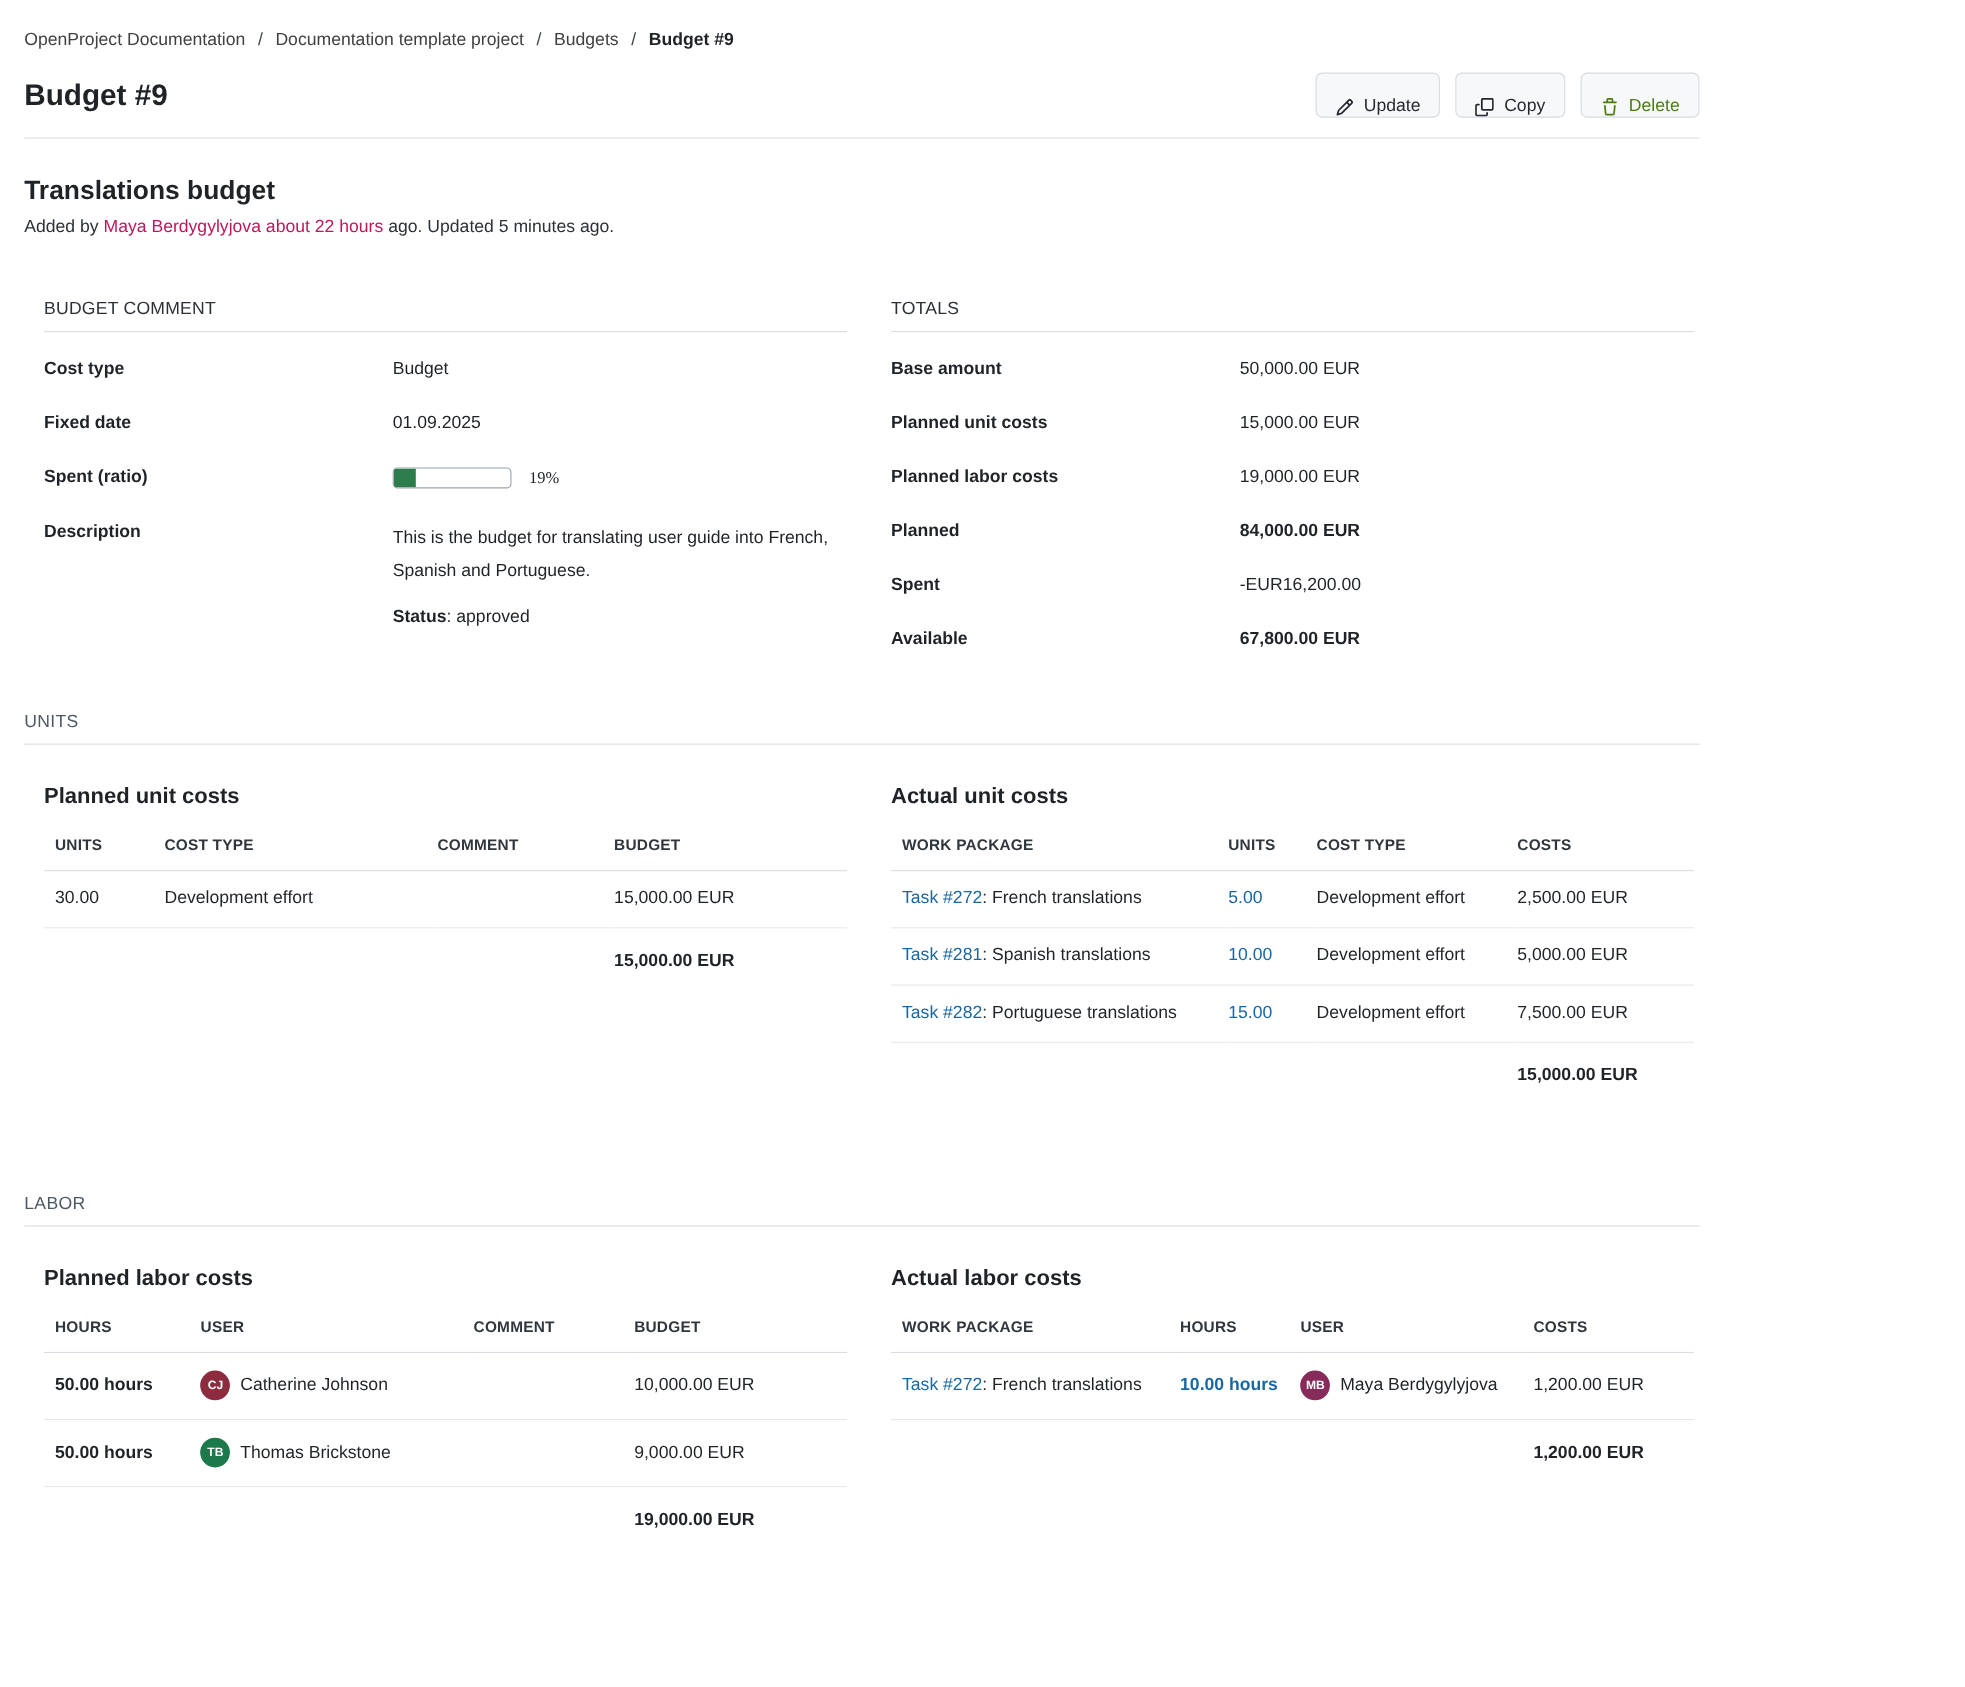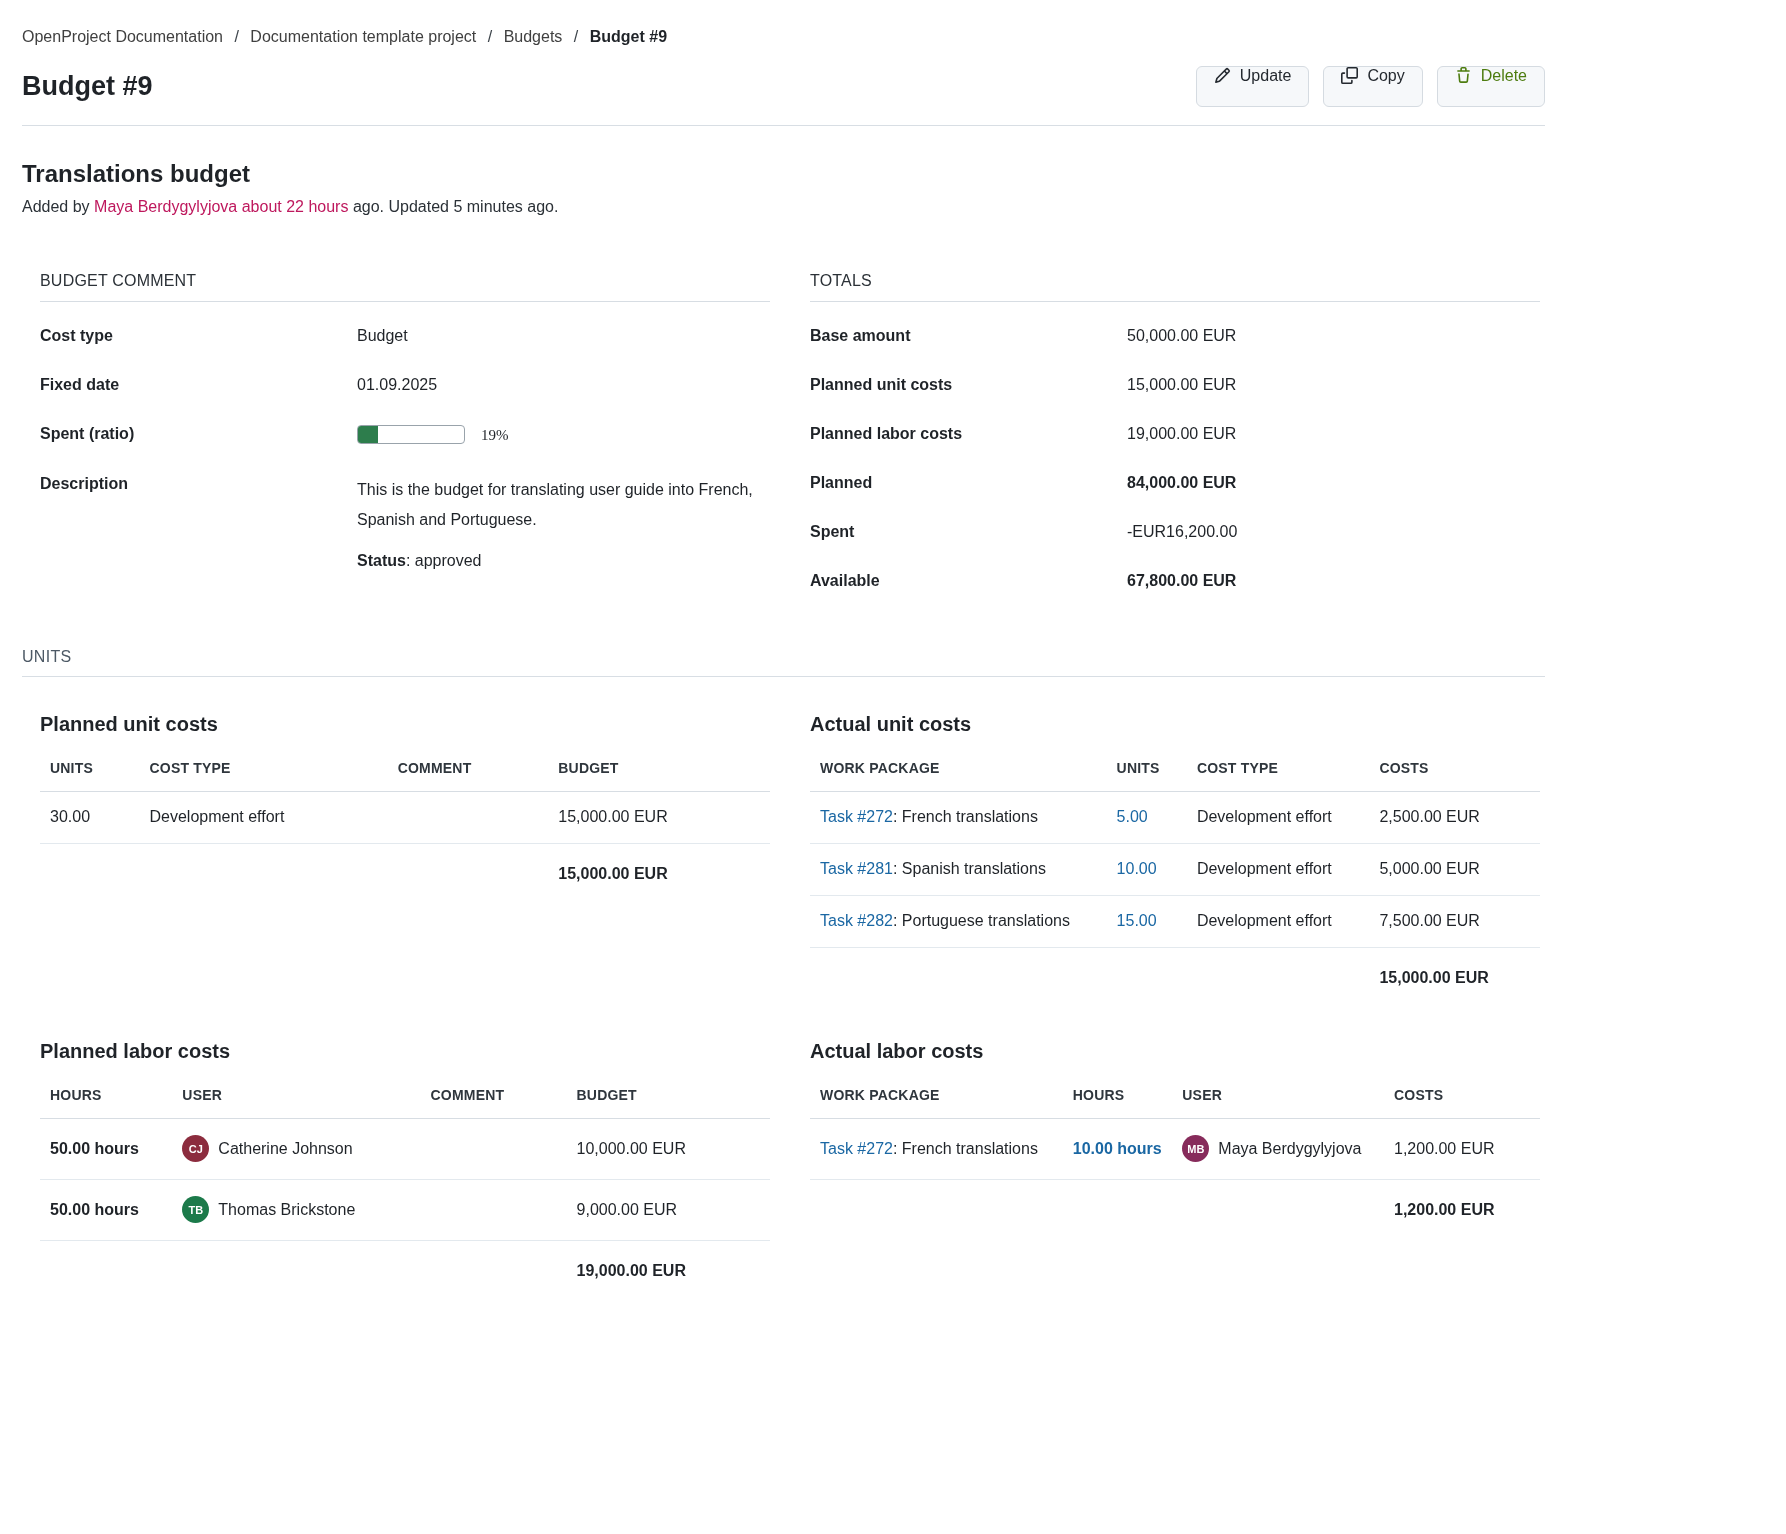--- a/index.html
+++ b/index.html
@@ -20,21 +20,21 @@
   .breadcrumb { font-size: 16px; margin-bottom: 20px; }
   .breadcrumb a { color: #404040; text-decoration: none; cursor: pointer; }
   .breadcrumb .sep { color: #3c434a; margin: 0 7px; }
   .breadcrumb .current { color: #1f2328; font-weight: 700; }
 
   
   .header-row { display: flex; align-items: center; justify-content: space-between; }
   h1.page-title { font-size: 27px; font-weight: 700; margin: 0; color: #1f2328; }
   .toolbar { display: flex; gap: 14px; }
   .btn {
-    display: inline-flex; align-items: flex-start; gap: 9px;
+    display: inline-flex; align-items: flex-end; gap: 9px;
     height: 41px; padding: 0 17px;
     background: #f6f8fa; border: 1px solid #d5dbe1; border-radius: 6px;
     font-family: inherit; font-size: 16px; color: #24292f; cursor: pointer;
   }
   .btn svg { display: block; }
   .btn.danger { color: #4d7c0f; }
 
   .page-divider { border: none; border-top: 1px solid #d8dee4; margin: 18px 0 0 0; }
 
   
@@ -315,20 +315,21 @@
             <td></td>
               <td></td>
               <td></td>
             <td class="bold-cell">15,000.00 EUR</td>
           </tr>
         </tbody>
       </table>
     </div>
   </div>
 
+  <h3 class="band-title labor">LABOR</h3>
   <div class="two-col tables">
 
     <div class="cost-block">
       <h3>Planned labor costs</h3>
       <table class="cost-table t-pl">
         <colgroup>
             <col class="c1">
             <col class="c2">
             <col class="c3">
             <col class="c4">

